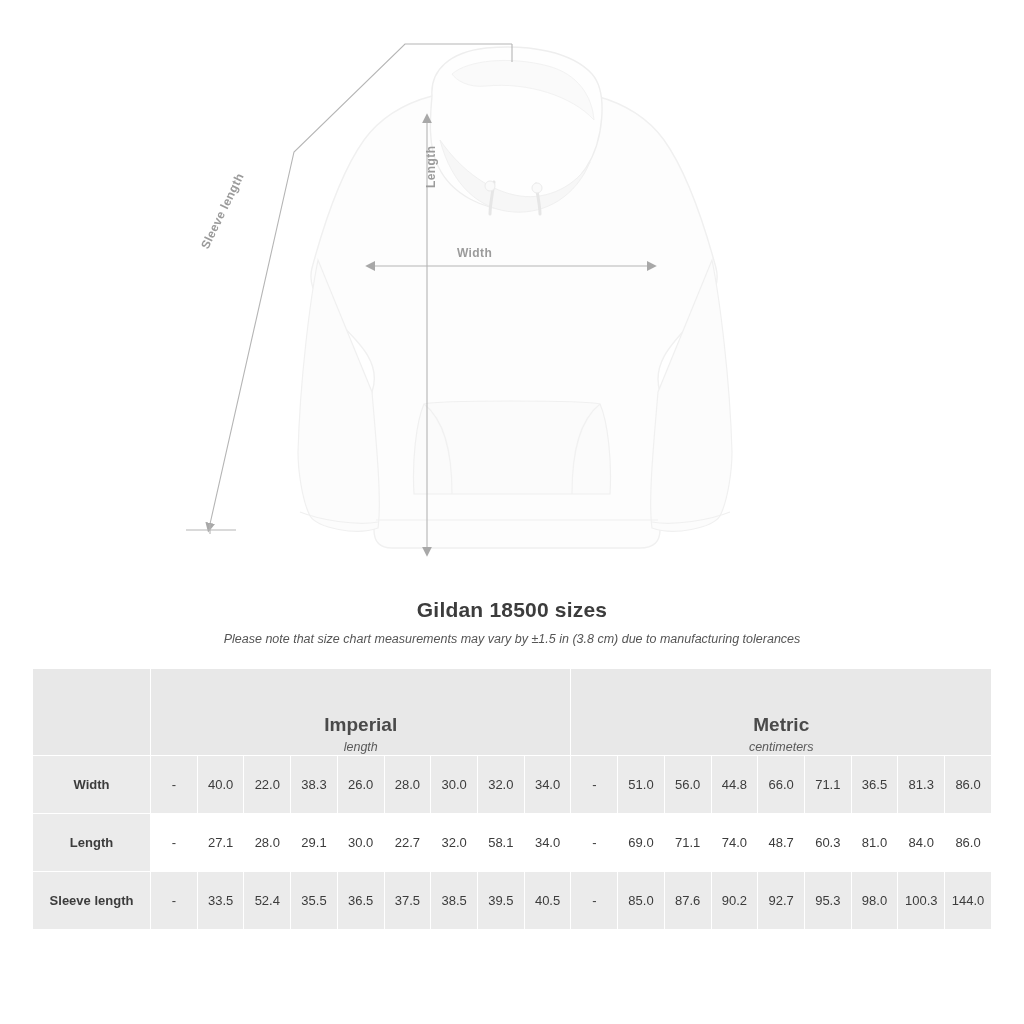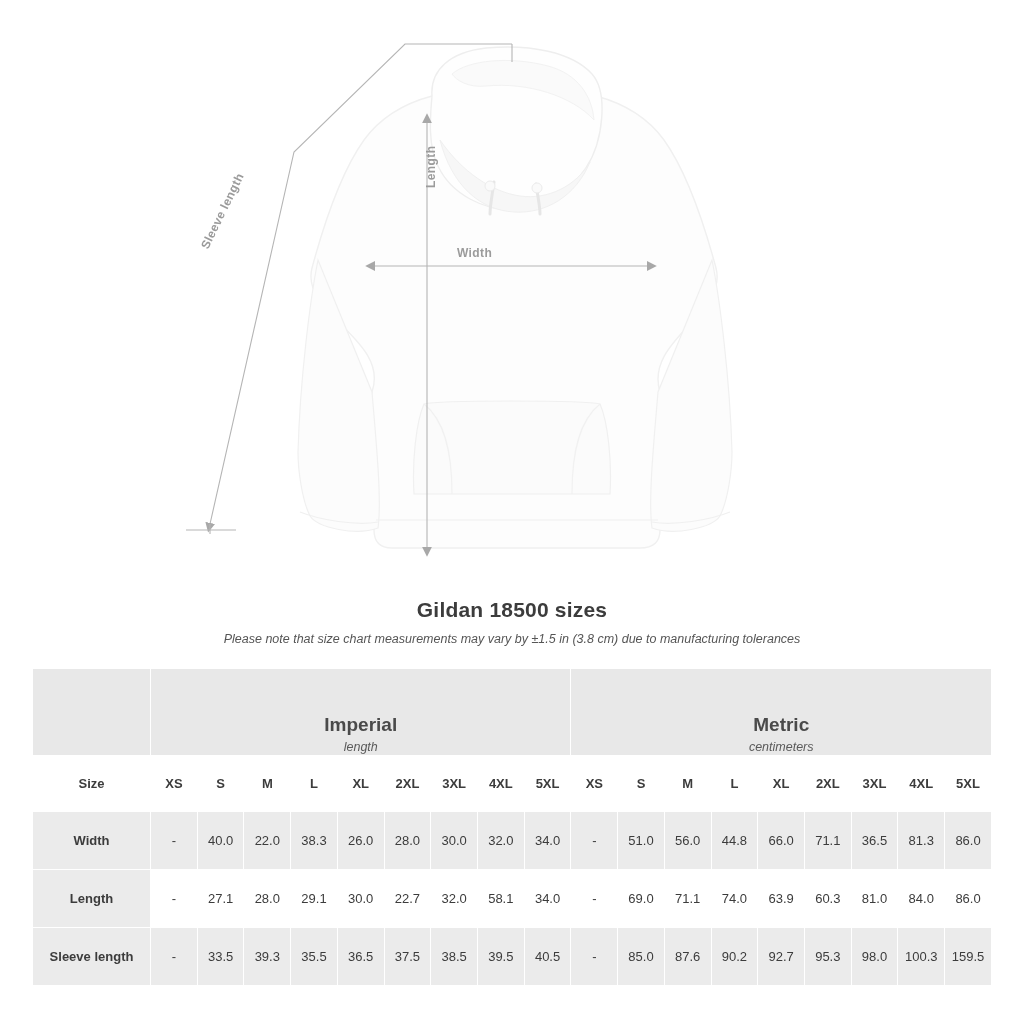--- a/index.html
+++ b/index.html
@@ -215,41 +215,20 @@
           <td colspan="9">
             <div class="unit-name">Imperial</div>
             <div class="unit-sub">length</div>
           </td>
           <td colspan="9">
             <div class="unit-name">Metric</div>
             <div class="unit-sub">centimeters</div>
           </td>
         </tr>
 
-        <tr class="head-row">
-          <td class="rowlabel">Size</td>
-          <td>XS</td>
-          <td>S</td>
-          <td>M</td>
-          <td>L</td>
-          <td>XL</td>
-          <td>2XL</td>
-          <td>3XL</td>
-          <td>4XL</td>
-          <td>5XL</td>
-          <td>XS</td>
-          <td>S</td>
-          <td>M</td>
-          <td>L</td>
-          <td>XL</td>
-          <td>2XL</td>
-          <td>3XL</td>
-          <td>4XL</td>
-          <td>5XL</td>
-        </tr>
 
         <tr class="data-row shaded">
           <td class="rowlabel">Width</td>
           <td>-</td>
           <td>40.0</td>
           <td>22.0</td>
           <td>38.3</td>
           <td>26.0</td>
           <td>28.0</td>
           <td>30.0</td>
@@ -274,45 +253,45 @@
           <td>29.1</td>
           <td>30.0</td>
           <td>22.7</td>
           <td>32.0</td>
           <td>58.1</td>
           <td>34.0</td>
           <td>-</td>
           <td>69.0</td>
           <td>71.1</td>
           <td>74.0</td>
-          <td>63.9</td>
+          <td>48.7</td>
           <td>60.3</td>
           <td>81.0</td>
           <td>84.0</td>
           <td>86.0</td>
         </tr>
 
         <tr class="data-row shaded">
           <td class="rowlabel">Sleeve length</td>
           <td>-</td>
           <td>33.5</td>
-          <td>39.3</td>
+          <td>52.4</td>
           <td>35.5</td>
           <td>36.5</td>
           <td>37.5</td>
           <td>38.5</td>
           <td>39.5</td>
           <td>40.5</td>
           <td>-</td>
           <td>85.0</td>
           <td>87.6</td>
           <td>90.2</td>
           <td>92.7</td>
           <td>95.3</td>
           <td>98.0</td>
           <td>100.3</td>
-          <td>159.5</td>
+          <td>144.0</td>
         </tr>
       </tbody>
     </table>
   </div>
 
 </div>
 
 </body></html>

